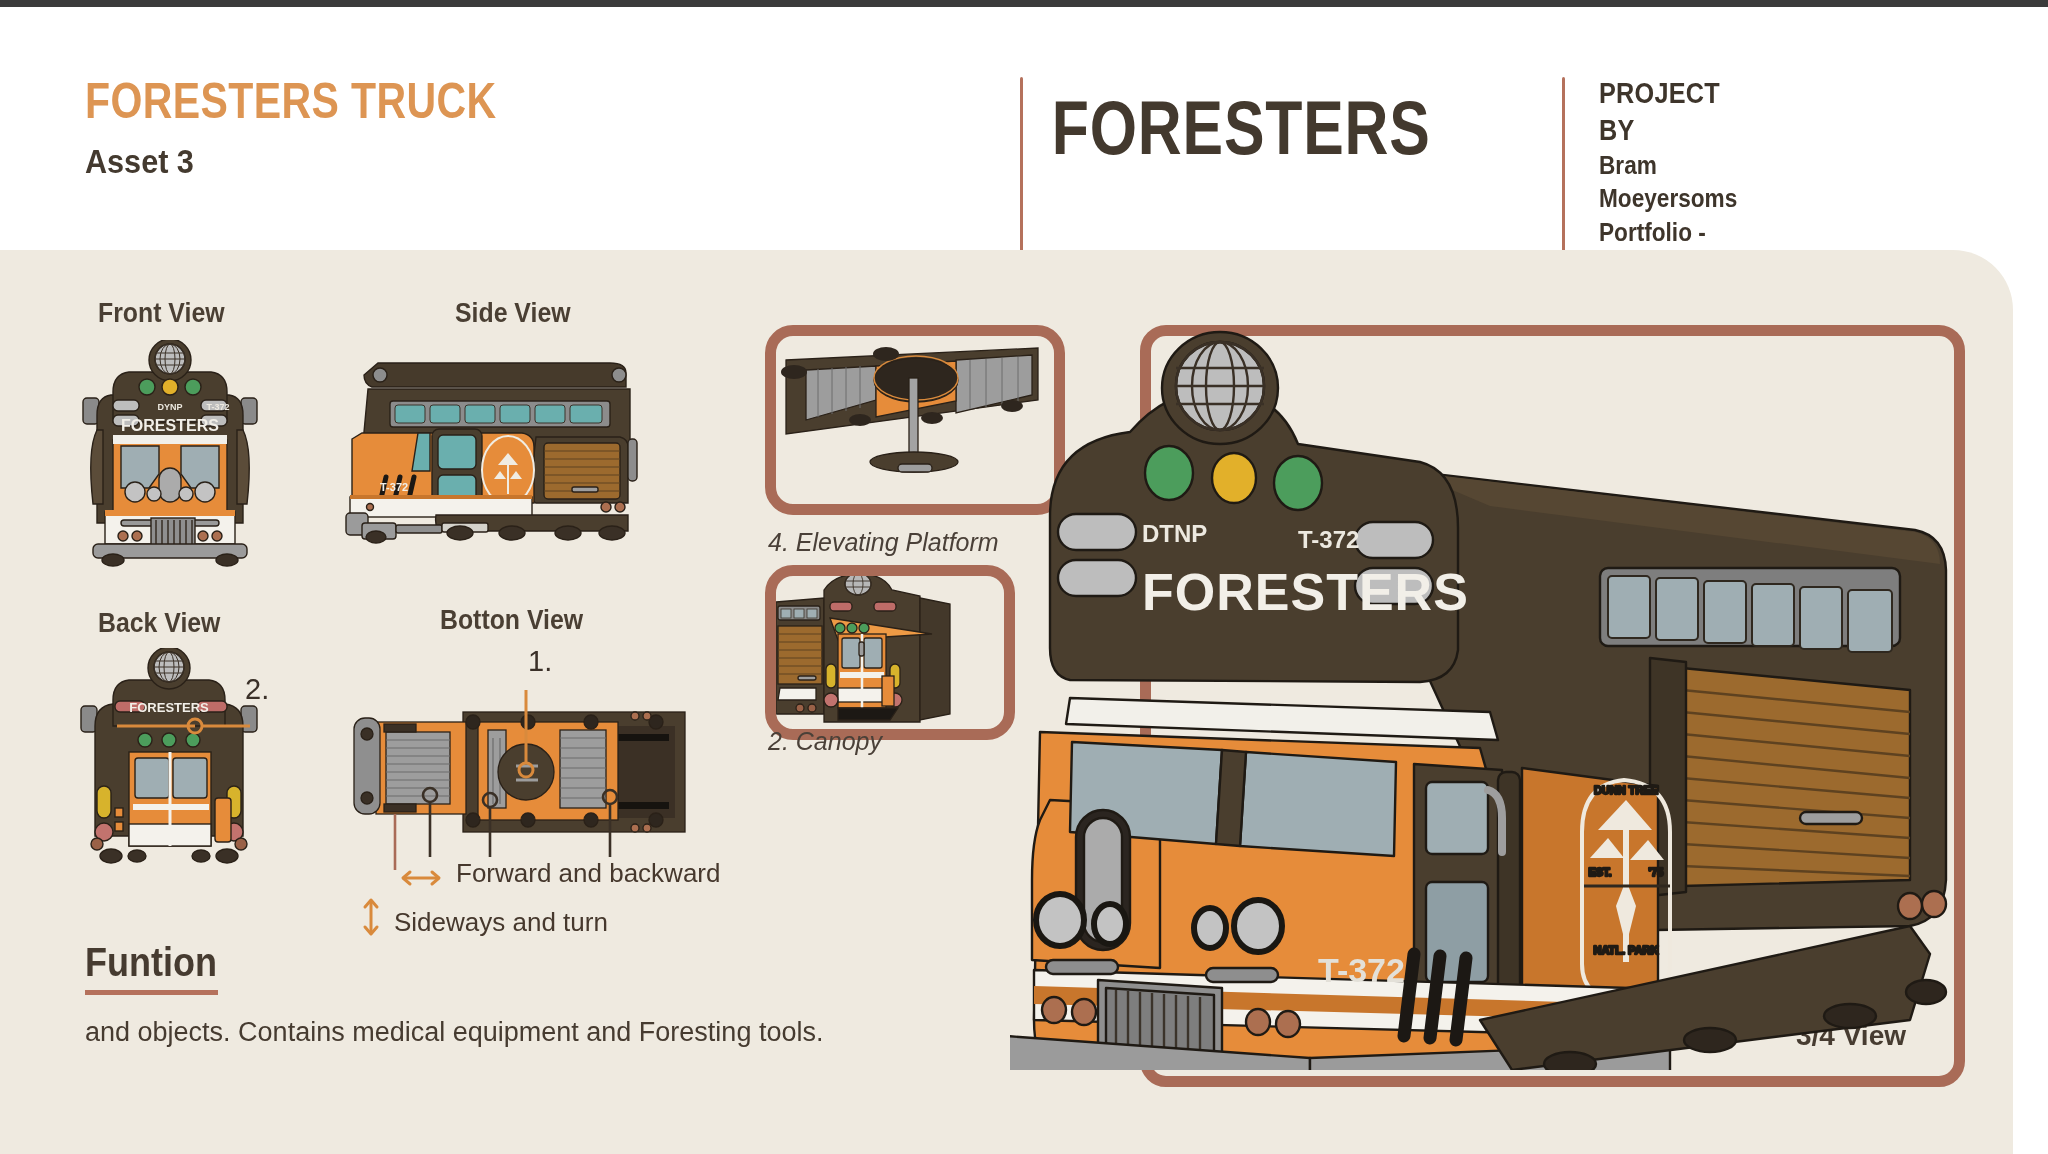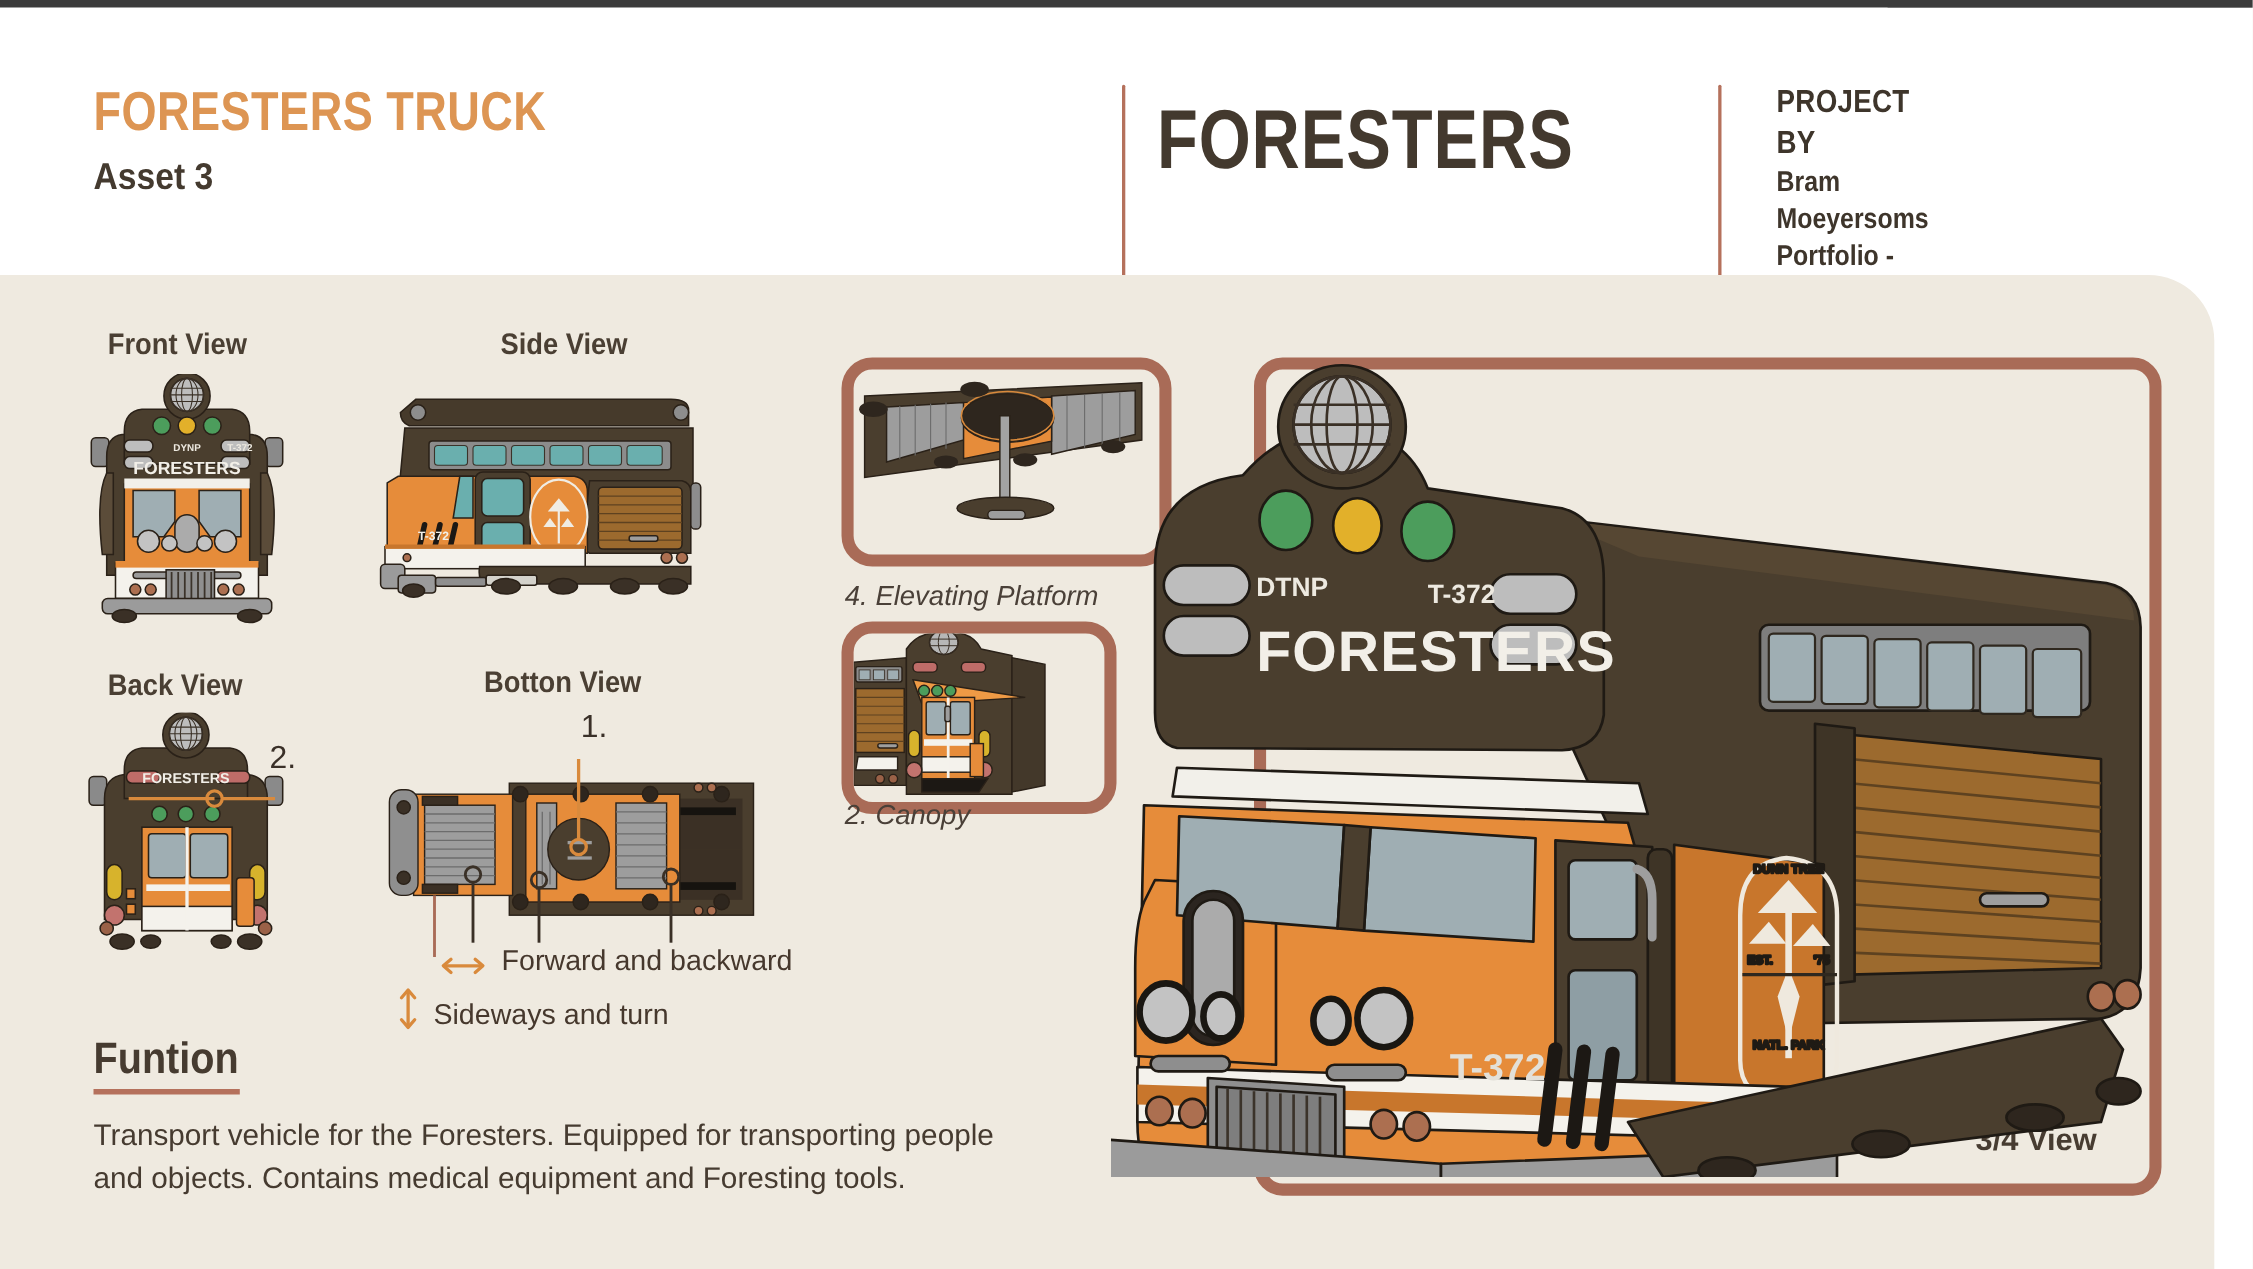--- a/index.html
+++ b/index.html
@@ -18,21 +18,21 @@
     transform:scaleX(.82);transform-origin:left center;white-space:nowrap;}
   .title-sub{font-size:34px;font-weight:bold;color:#443A2F;margin-top:12px;
     transform:scaleX(.9);transform-origin:left center;}
 
   .brand-wrap{position:absolute;left:1020px;top:68px;display:flex;align-items:stretch;gap:0;}
   .vrule{width:5px;background:#B5715C;border-radius:3px;margin:2px 0;}
   .brand-name{font-size:76px;font-weight:bold;color:#43392E;letter-spacing:1px;
     font-family:"Liberation Sans Narrow","Liberation Sans",sans-serif;
     transform:scaleX(.80);transform-origin:left center;white-space:nowrap;
     padding:0 30px 0 36px;line-height:105px;}
-  .credit{padding-left:50px;line-height:1.28;}
+  .credit{padding-left:34px;line-height:1.28;}
   .credit .c1{font-size:29px;font-weight:bold;color:#3E352B;letter-spacing:.3px;
     transform:scaleX(.87);transform-origin:left center;}
   .credit .c2,.credit .c3{font-size:26px;font-weight:bold;color:#3E352B;
     transform:scaleX(.87);transform-origin:left center;}
 
   
   .panel{position:absolute;left:0;top:250px;width:2013px;height:904px;
     background:#EFEAE0;border-top-right-radius:60px;}
 
   
@@ -644,15 +644,14 @@
   <text x="132" y="222" font-family="'Liberation Sans Narrow','Liberation Sans',sans-serif" font-size="24" font-weight="bold" fill="#EDE9E0">DTNP</text>
   <text x="288" y="228" font-family="'Liberation Sans Narrow','Liberation Sans',sans-serif" font-size="24" font-weight="bold" fill="#EDE9E0">T-372</text>
   <text x="132" y="290" font-family="'Liberation Sans Narrow','Liberation Sans',sans-serif" font-size="52" font-weight="bold" fill="#F2EFE8" letter-spacing="1">FORESTERS</text>
 
   <text x="308" y="662" font-family="'Liberation Sans Narrow','Liberation Sans',sans-serif" font-size="34" font-weight="bold" fill="#E3E0D8">T-372</text>
 </svg>
 
 <div class="fn-title">Funtion</div>
 <div class="fn-rule"></div>
 <div class="fn-body">
-  <span>Transport vehicle for the Foresters. Equipped for transporting people</span>
   <span>and objects. Contains medical equipment and Foresting tools.</span>
 </div>
 
 </body></html>

